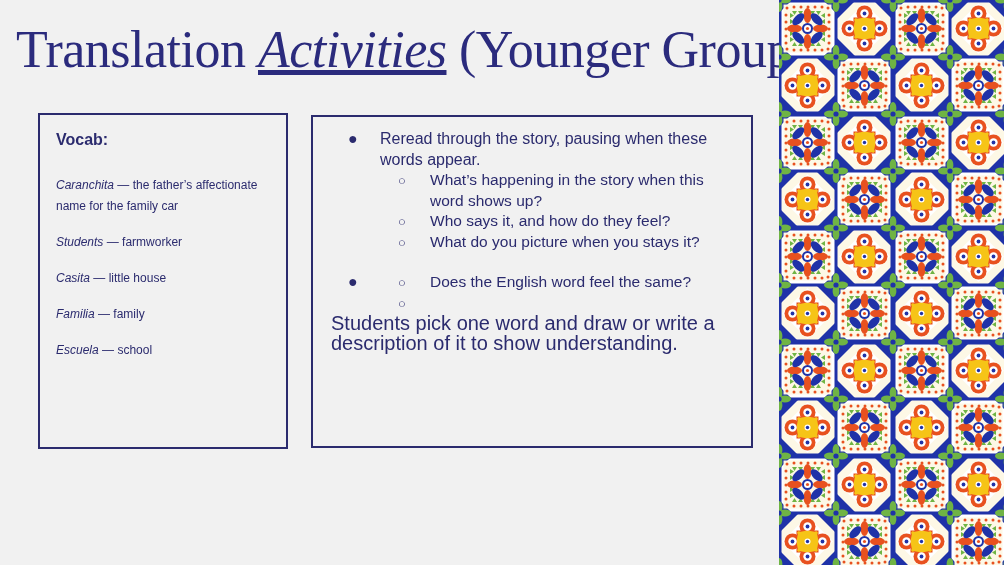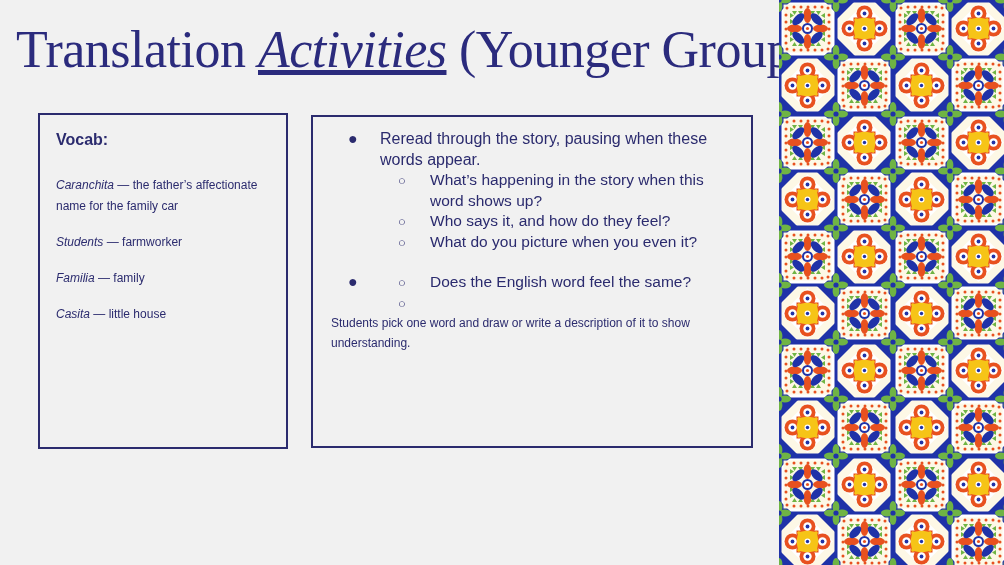--- a/index.html
+++ b/index.html
@@ -117,21 +117,21 @@
     left: 75px;
     top: 0;
     width: 14px;
     font-size: 13px;
     line-height: 21px;
     text-align: left;
   }
   .group-gap { height: 20px; }
   #closing-note {
     color: #2b2b6e;
-    font-size: 12px;
+    font-size: 20px;
     line-height: 20.5px;
     padding-left: 8px;
     padding-right: 6px;
     margin-top: 20px;
   }
 
   
   #tile-strip {
     position: absolute;
     left: 779px;
@@ -155,44 +155,47 @@
   <div class="panel" id="vocab-panel">
     <div id="vocab-title">Vocab:</div>
 
     <div class="vocab-item">
       <span class="vocab-term">Caranchita</span><span class="vocab-sep"> — </span><span class="vocab-def">the father’s affectionate name for the family car</span>
     </div>
     <div class="vocab-item">
       <span class="vocab-term">Students</span><span class="vocab-sep"> — </span><span class="vocab-def">farmworker</span>
     </div>
     <div class="vocab-item">
+      <span class="vocab-term">Casita</span><span class="vocab-sep"> — </span><span class="vocab-def">little house</span>
+    </div>
+    <div class="vocab-item">
       <span class="vocab-term">Familia</span><span class="vocab-sep"> — </span><span class="vocab-def">family</span>
     </div>
     <div class="vocab-item">
-      <span class="vocab-term">Casita</span><span class="vocab-sep"> — </span><span class="vocab-def">little house</span>
+      <span class="vocab-term">Escuela</span><span class="vocab-sep"> — </span><span class="vocab-def">school</span>
     </div>
   </div>
 
   <div class="panel" id="activities-panel">
 
     <div class="bullet-l1">
       <span class="marker">●</span>
       <span>Reread through the story, pausing when these words appear.</span>
     </div>
     <div class="bullet-l2">
       <span class="marker">○</span>
       <span>What’s happening in the story when this word shows up?</span>
     </div>
     <div class="bullet-l2">
       <span class="marker">○</span>
       <span>Who says it, and how do they feel?</span>
     </div>
     <div class="bullet-l2">
       <span class="marker">○</span>
-      <span>What do you picture when you even it?</span>
+      <span>What do you picture when you stays it?</span>
     </div>
 
     <div class="group-gap"></div>
 
     <div class="bullet-l1">
       <span class="marker">●</span>
     </div>
     <div class="bullet-l2">
       <span class="marker">○</span>
       <span>Does the English word feel the same?</span>

